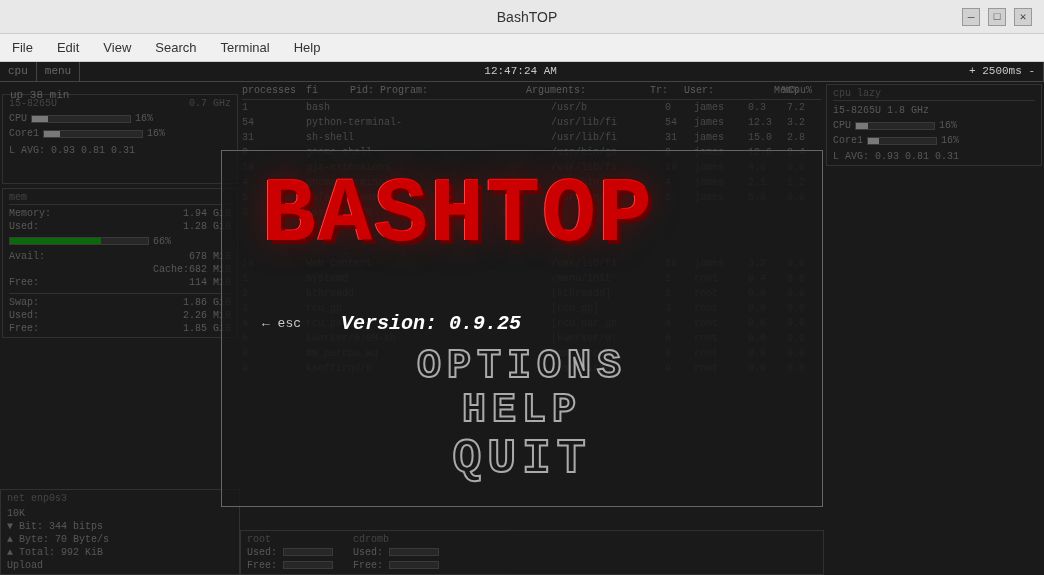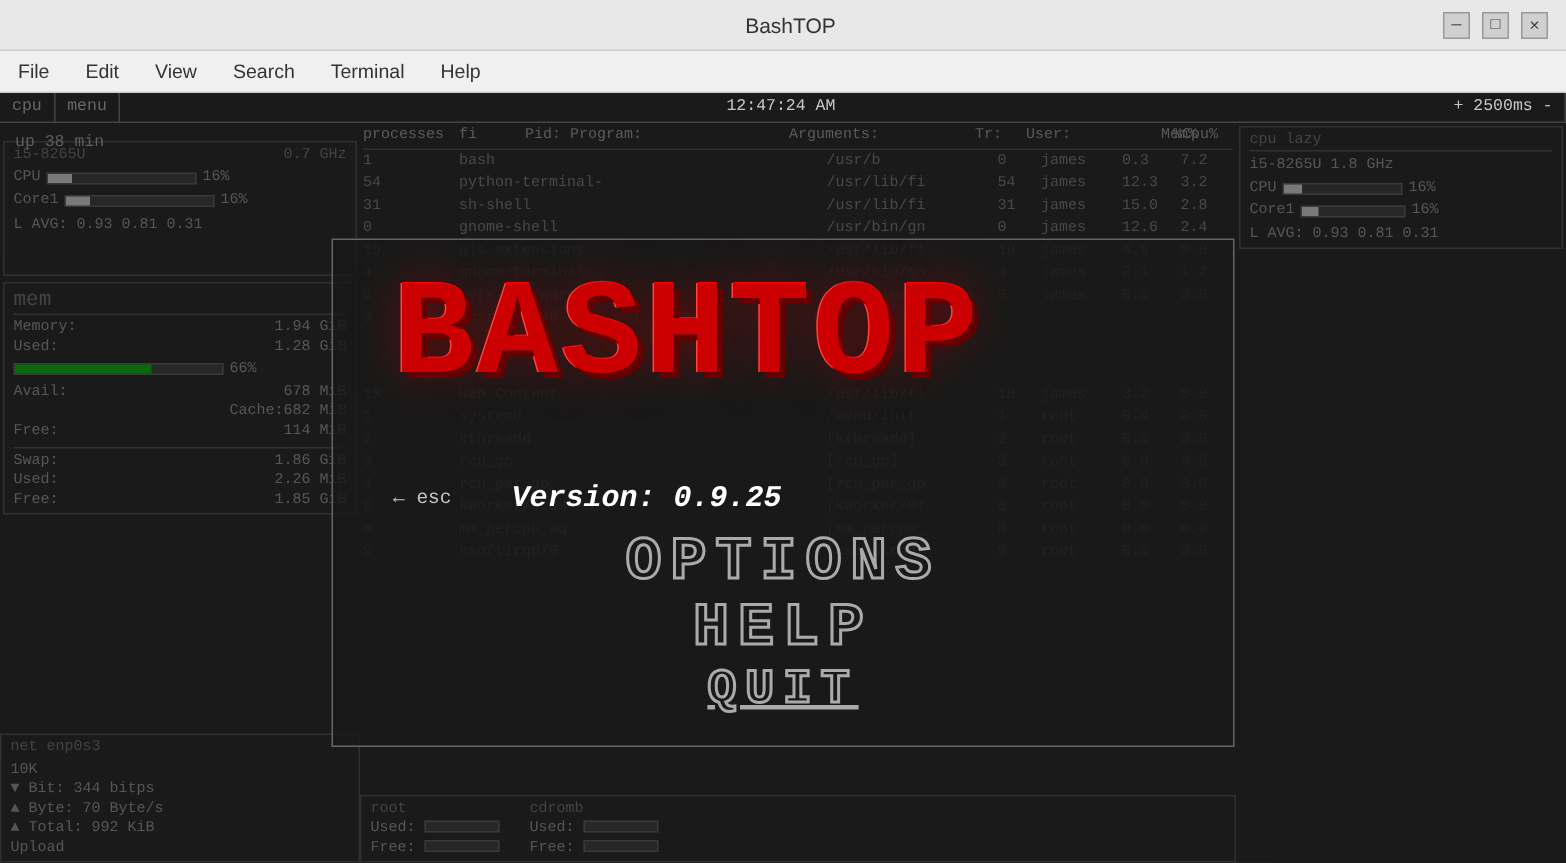--- a/index.html
+++ b/index.html
@@ -256,21 +256,21 @@
         <span style="color:#888; font-size:10px;">Core1</span>
         <div class="bar-container">
             <div class="bar-fill" style="width:16%;"></div>
           </div>
         <span style="color:#888; font-size:10px;">16%</span>
       </div>
       <div style="color:#888; font-size:10px; margin-top:4px;">L AVG: 0.93 0.81 0.31</div>
     </div>
 
     <div style="padding: 2px 6px; border:1px solid #444; margin:2px; margin-top:4px;">
-      <div style="color:#666; font-size:14px; border-bottom:1px solid #444; margin-bottom:2px;">
+      <div style="color:#666; font-size:10px; border-bottom:1px solid #444; margin-bottom:2px;">
         <span>mem</span>
       </div>
       <div style="font-size:10px; color:#888;">
         <div style="display:flex; justify-content:space-between; margin-top:1px;">
           <span>Memory:</span>
           <span>1.94 GiB</span>
         </div>
         <div style="display:flex; justify-content:space-between;">
           <span>Used:</span>
           <span>1.28 GiB</span>
@@ -550,25 +550,24 @@
         font-weight:bold;
         color: transparent;
         -webkit-text-stroke: 2px #aaaaaa;
         letter-spacing:6px;
         cursor:pointer;
         line-height:1.1;
       ">HELP</div>
 
       <div style="
         font-family:'Courier New',monospace;
-        font-size:32px;
+        font-size:48px;
         font-weight:bold;
         color: transparent;
         -webkit-text-stroke: 2px #aaaaaa;
         letter-spacing:6px;
         cursor:pointer;
         line-height:1.1;
-        text-decoration:underline;
       ">QUIT</div>
     </div>
   </div>
 
 </div>
 
 </body></html>

